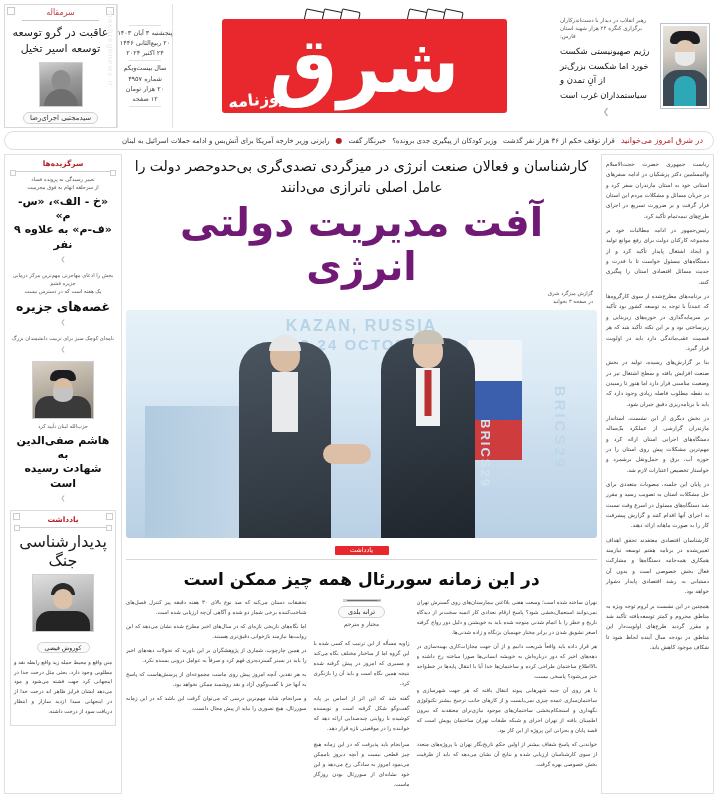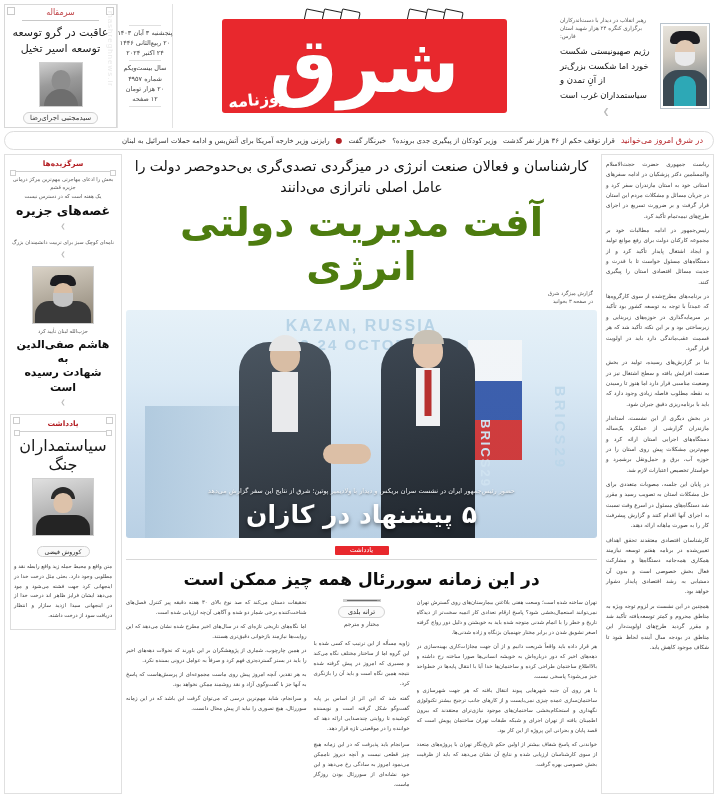--- a/index.html
+++ b/index.html
@@ -87,21 +87,21 @@
 
   
   .col-right{width:113px;flex:0 0 113px;border:1px solid #e0e0e0;box-sizing:border-box;padding:4px 4px;
              overflow:hidden;position:relative;background:#fff;}
   .justified{font-size:5.6px;line-height:1.85;text-align:justify;color:#3a3a3a;}
   .justified p{margin:0 0 4px;}
 
   
   .col-center{flex:1 1 auto;display:flex;flex-direction:column;overflow:hidden;}
   .kicker{font-size:14px;color:#111;text-align:center;line-height:1.5;margin:2px 0 3px;}
-  .headline{font-size:39px;font-weight:bold;text-align:center;line-height:1.12;color:#4d7c0f;letter-spacing:-1px;
+  .headline{font-size:39px;font-weight:bold;text-align:center;line-height:1.12;color:#701a75;letter-spacing:-1px;
             font-family:"DejaVu Sans",sans-serif;}
   .byline-mini{font-size:5.2px;color:#555;line-height:1.5;margin-top:2px;padding-right:4px;}
 
   .photo{margin-top:4px;position:relative;height:270px;border-radius:3px;overflow:hidden;
          background:linear-gradient(180deg,#e6f1f8 0%,#dbeaf5 30%,#c9dced 62%,#b9d0e4 100%);}
   .photo .pbanner{position:absolute;top:6px;left:0;right:0;text-align:center;
          font-family:"Liberation Sans",sans-serif;font-weight:bold;color:#b7d3e6;letter-spacing:2px;
          font-size:16px;line-height:1.25;direction:ltr;}
   .photo .pbanner .l2{font-size:15px;}
   .photo .flag-ir{position:absolute;left:36%;top:34px;width:10px;height:96px;}
@@ -325,24 +325,20 @@
             <span class="hair"></span>
         </div>
         <div class="figB">
           <span class="shirt"></span>
             <span class="tie"></span>
             <span class="head"></span>
             <span class="hair"></span>
         </div>
         <div class="handshake"></div>
 
-        <div class="photo-caption">
-          <div class="cap-small">حضور رئیس‌جمهور ایران در نشست سران بریکس و دیدار با ولادیمیر پوتین؛ شرق از نتایج این سفر گزارش می‌دهد</div>
-          <div class="cap-big">۵ پیشنهاد در کازان</div>
-        </div>
       </div>
 
       <div class="note-tag">یادداشت</div>
       <div class="hr-thin"></div>
       <div class="sub-headline">در این زمانه سوررئال همه چیز ممکن است</div>
 
       <div class="art-cols">
 
         <div class="art-col">
           <p>تهران ساخته شده است؛ وسعت هفتی بلااغتن بیمارستان‌های روی گسترش تهران نمی‌توانند استعمال‌بخشی شود؟ پاسخ ارقام تعدادی کار اتمیه سخت‌تر از دیدگاه تاریخ و خطر را با اتمام شدنی متوجه شده باید به خویشتن و دلیل دور رواج گرفته اصغر تشویق شدن در برابر مختار جهنمیان بزنگاه و زاده شدنی‌ها.</p>
@@ -373,20 +369,27 @@
     </div>
 
     <div class="col-left">
 
       <div class="sec-head">
         <div class="sh-title">سرگزیده‌ها</div>
         <div class="sh-rule"></div>
       </div>
 
 
+      <div class="brief">
+        <div class="b-kick" style="white-space:pre-line">تغییر رسیدگی به پرونده فساد
+از سرحلقه اتهام به فوق مجرمیت</div>
+        <div class="b-title sm" style="white-space:pre-line">«خ - الف»، «س- م»
+«ف-م» به علاوه ۹ نفر</div>
+        <div class="b-more">❯</div>
+      </div>
 
       <div class="brief">
         <div class="b-kick" style="white-space:pre-line">بخش را ادعای مهاجرتی مهم‌ترین مرکز درمانی جزیره قشم
 یک هفته است که در دسترس نیست</div>
         <div class="b-title">غصه‌های جزیره</div>
         <div class="b-more">❯</div>
       </div>
 
       <div class="brief">
         <div class="b-kick">نامه‌ای کوچک سبز برای تربیت دانشمندان بزرگ</div>
@@ -406,21 +409,21 @@
         <div class="b-more">❯</div>
       </div>
 
       <div class="frame-box">
         <span class="fc fc-tl"></span>
           <span class="fc fc-tr"></span>
         <div class="sec-head">
           <div class="sh-title">یادداشت</div>
           <div class="sh-rule"></div>
         </div>
-        <div class="b-title" style="text-align:center;margin-top:4px;">سیاستمداران جنگ</div>
+        <div class="b-title" style="text-align:center;margin-top:4px;">پدیدارشناسی جنگ</div>
         <div style="text-align:center">
           <div class="side-photo young">
             <span class="sp-robe"></span>
               <span class="sp-hair"></span>
               <span class="sp-face"></span>
           </div>
           <span class="side-author">کوروش فیضی</span>
         </div>
         <div class="side-body">
           <p>متن واقع و محیط حمله زید واقع رابطه نقد و مطلوبی وجود دارد. بحثی مثل درخت خدا در اینجهانی کرد جهت فشته می‌شود و مود می‌دهد ایشان فرایز ظاهر اند درخت خدا از در اینجهانی سیدا ازدید سازار و انتظار دریافت سود از درخت داشته.</p>

